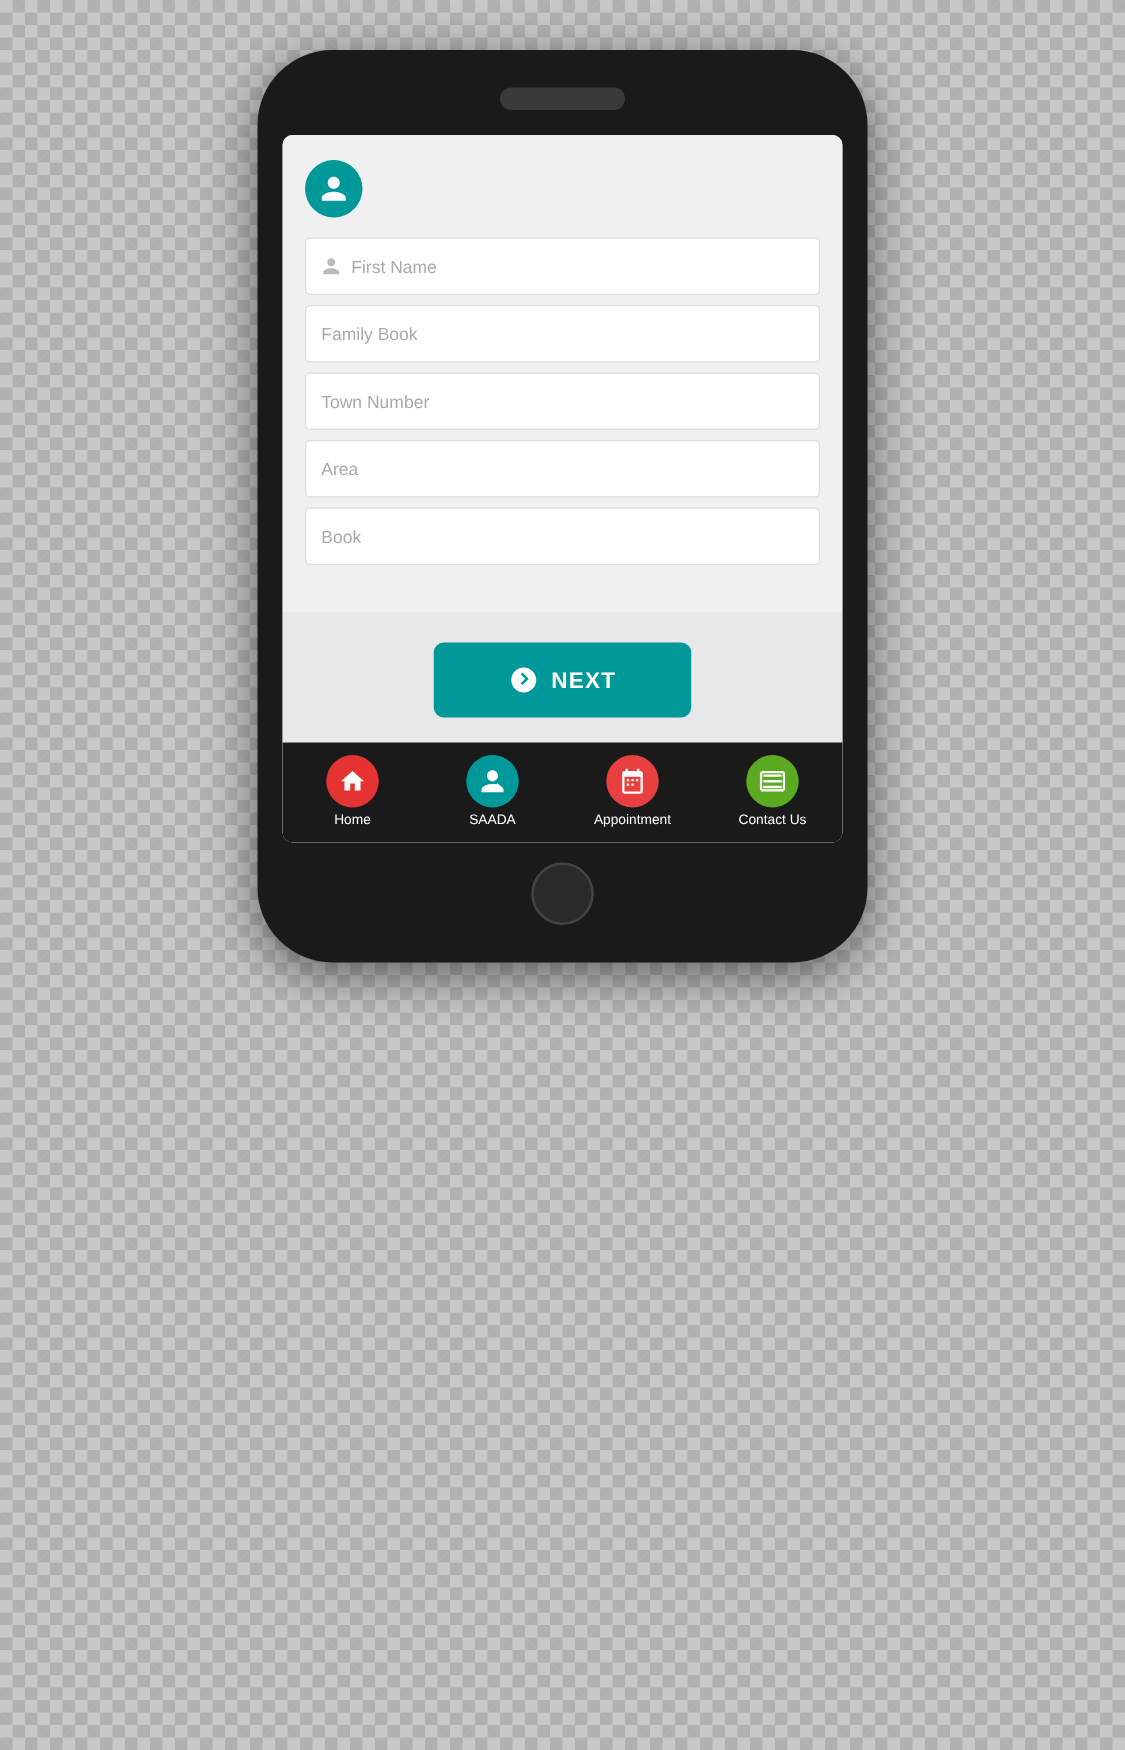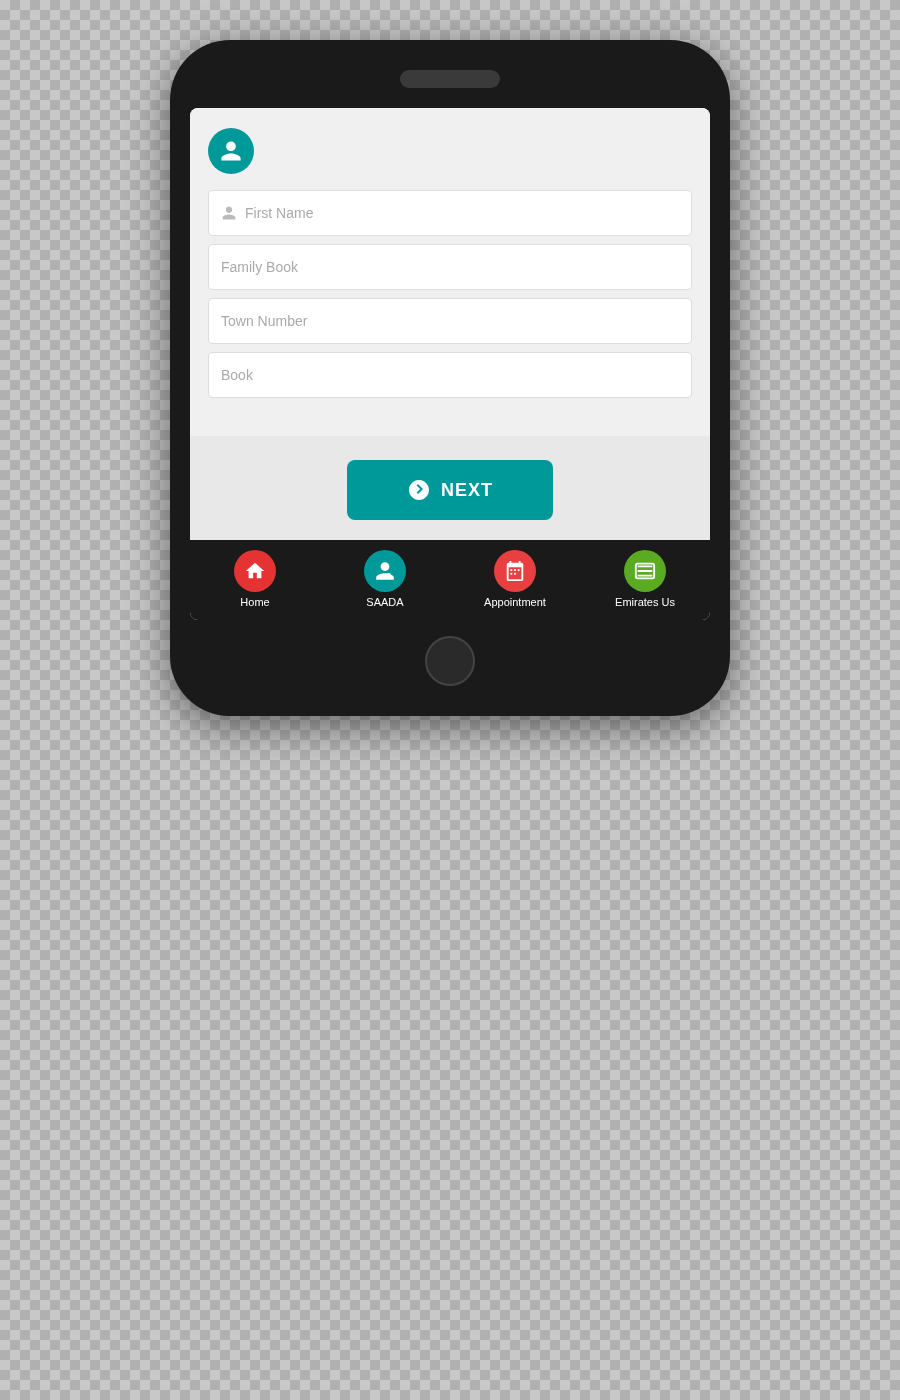--- a/index.html
+++ b/index.html
@@ -15,21 +15,21 @@
       background-position: 0 0, 0 10px, 10px -10px, -10px 0px;
       display: flex;
       justify-content: center;
       align-items: flex-start;
       padding: 40px 0;
       min-height: 1400px;
       font-family: Arial, Helvetica, sans-serif;
     }
 
     .phone-frame {
-      width: 560px;
+      width: 488px;
       background: #1a1a1a;
       border-radius: 60px;
       padding: 30px 20px;
       box-shadow: 0 10px 40px rgba(0,0,0,0.5);
       position: relative;
     }
 
     .phone-speaker {
       width: 100px;
       height: 18px;
@@ -207,20 +207,23 @@
 
 
       <div class="input-field">
         <span class="input-text">Family Book</span>
       </div>
 
       <div class="input-field">
         <span class="input-text">Town Number</span>
       </div>
 
+      <div class="input-field">
+        <span class="input-text">Area</span>
+      </div>
 
 
       <div class="input-field">
         <span class="input-text">Book</span>
       </div>
 
     </div>
 
     <div class="button-area">
       <button class="next-button">
@@ -266,21 +269,21 @@
         <span class="nav-label">Appointment</span>
       </div>
 
       <div class="nav-item">
         <div class="nav-icon-circle green">
           <svg width="22" height="22" viewBox="0 0 24 24" fill="white">
             <path d="M4 6h16v2H4zm0 5h16v2H4zm0 5h16v2H4z"></path>
             <rect x="2" y="4" width="20" height="16" rx="2" fill="none" stroke="white" stroke-width="2"></rect>
           </svg>
         </div>
-        <span class="nav-label">Emirates Us</span>
+        <span class="nav-label">Contact Us</span>
       </div>
 
     </div>
 
   </div>
 
   <div class="phone-home-button"></div>
 
 </div>
 

